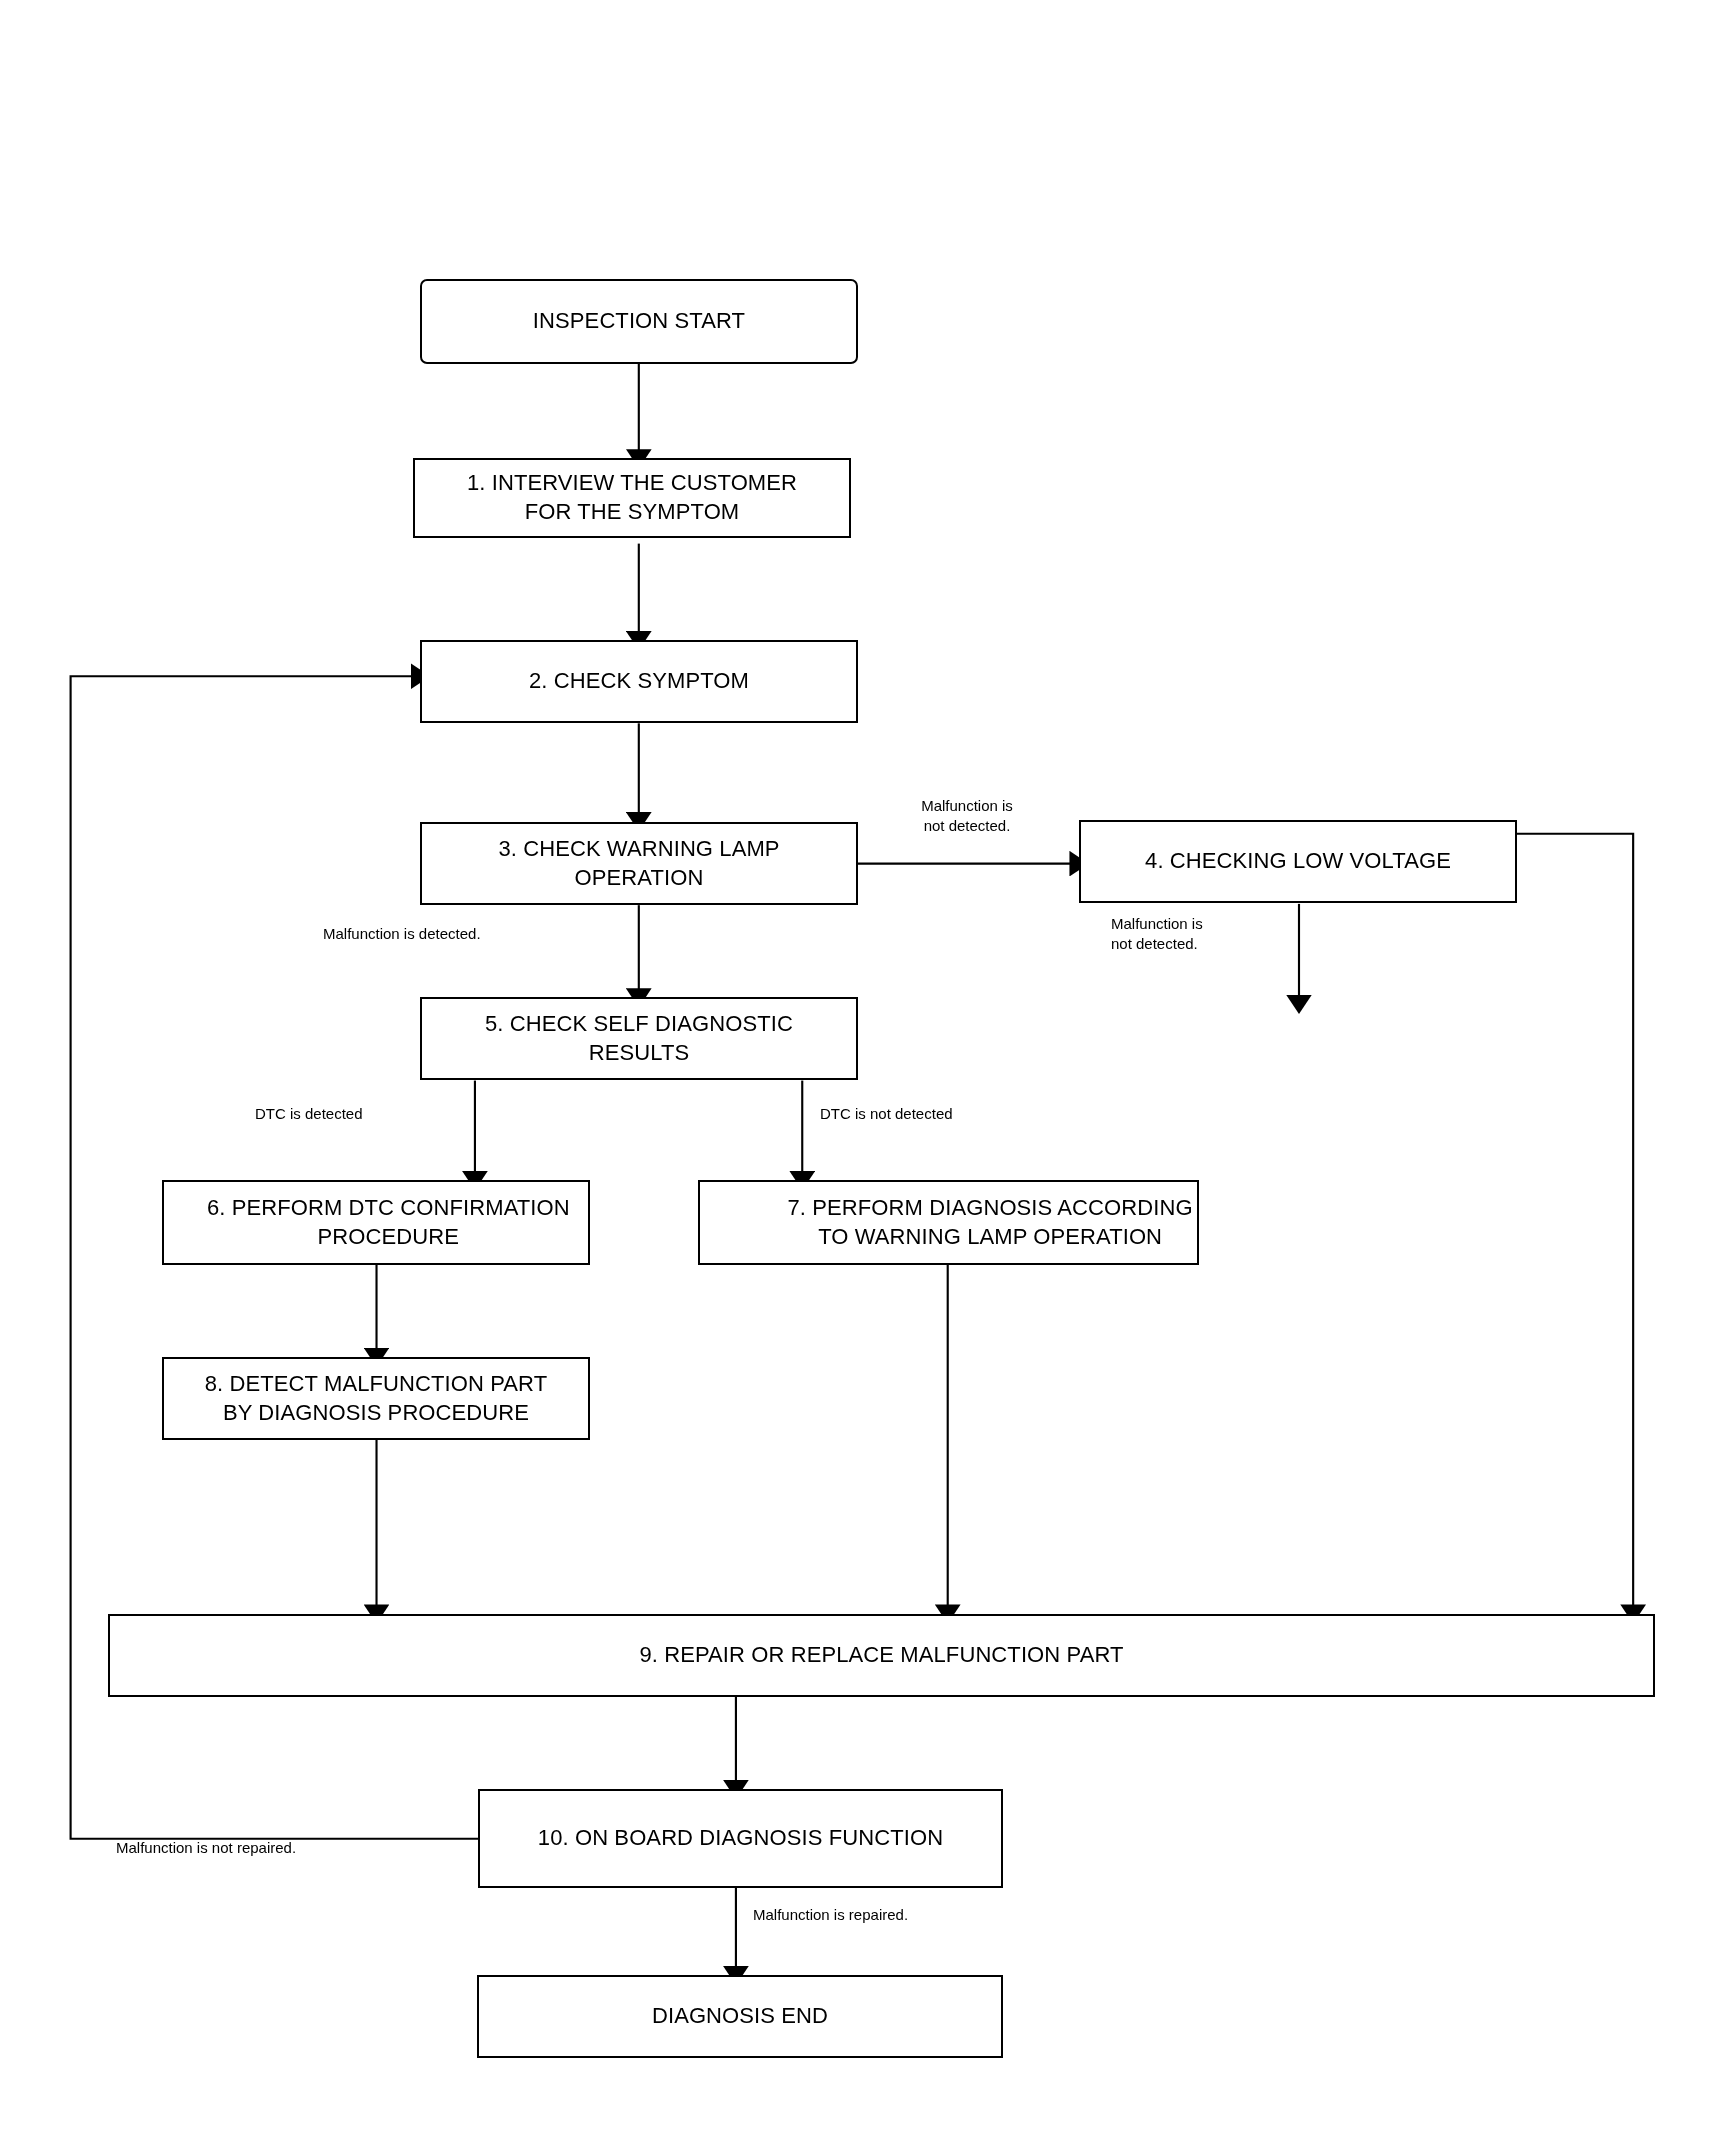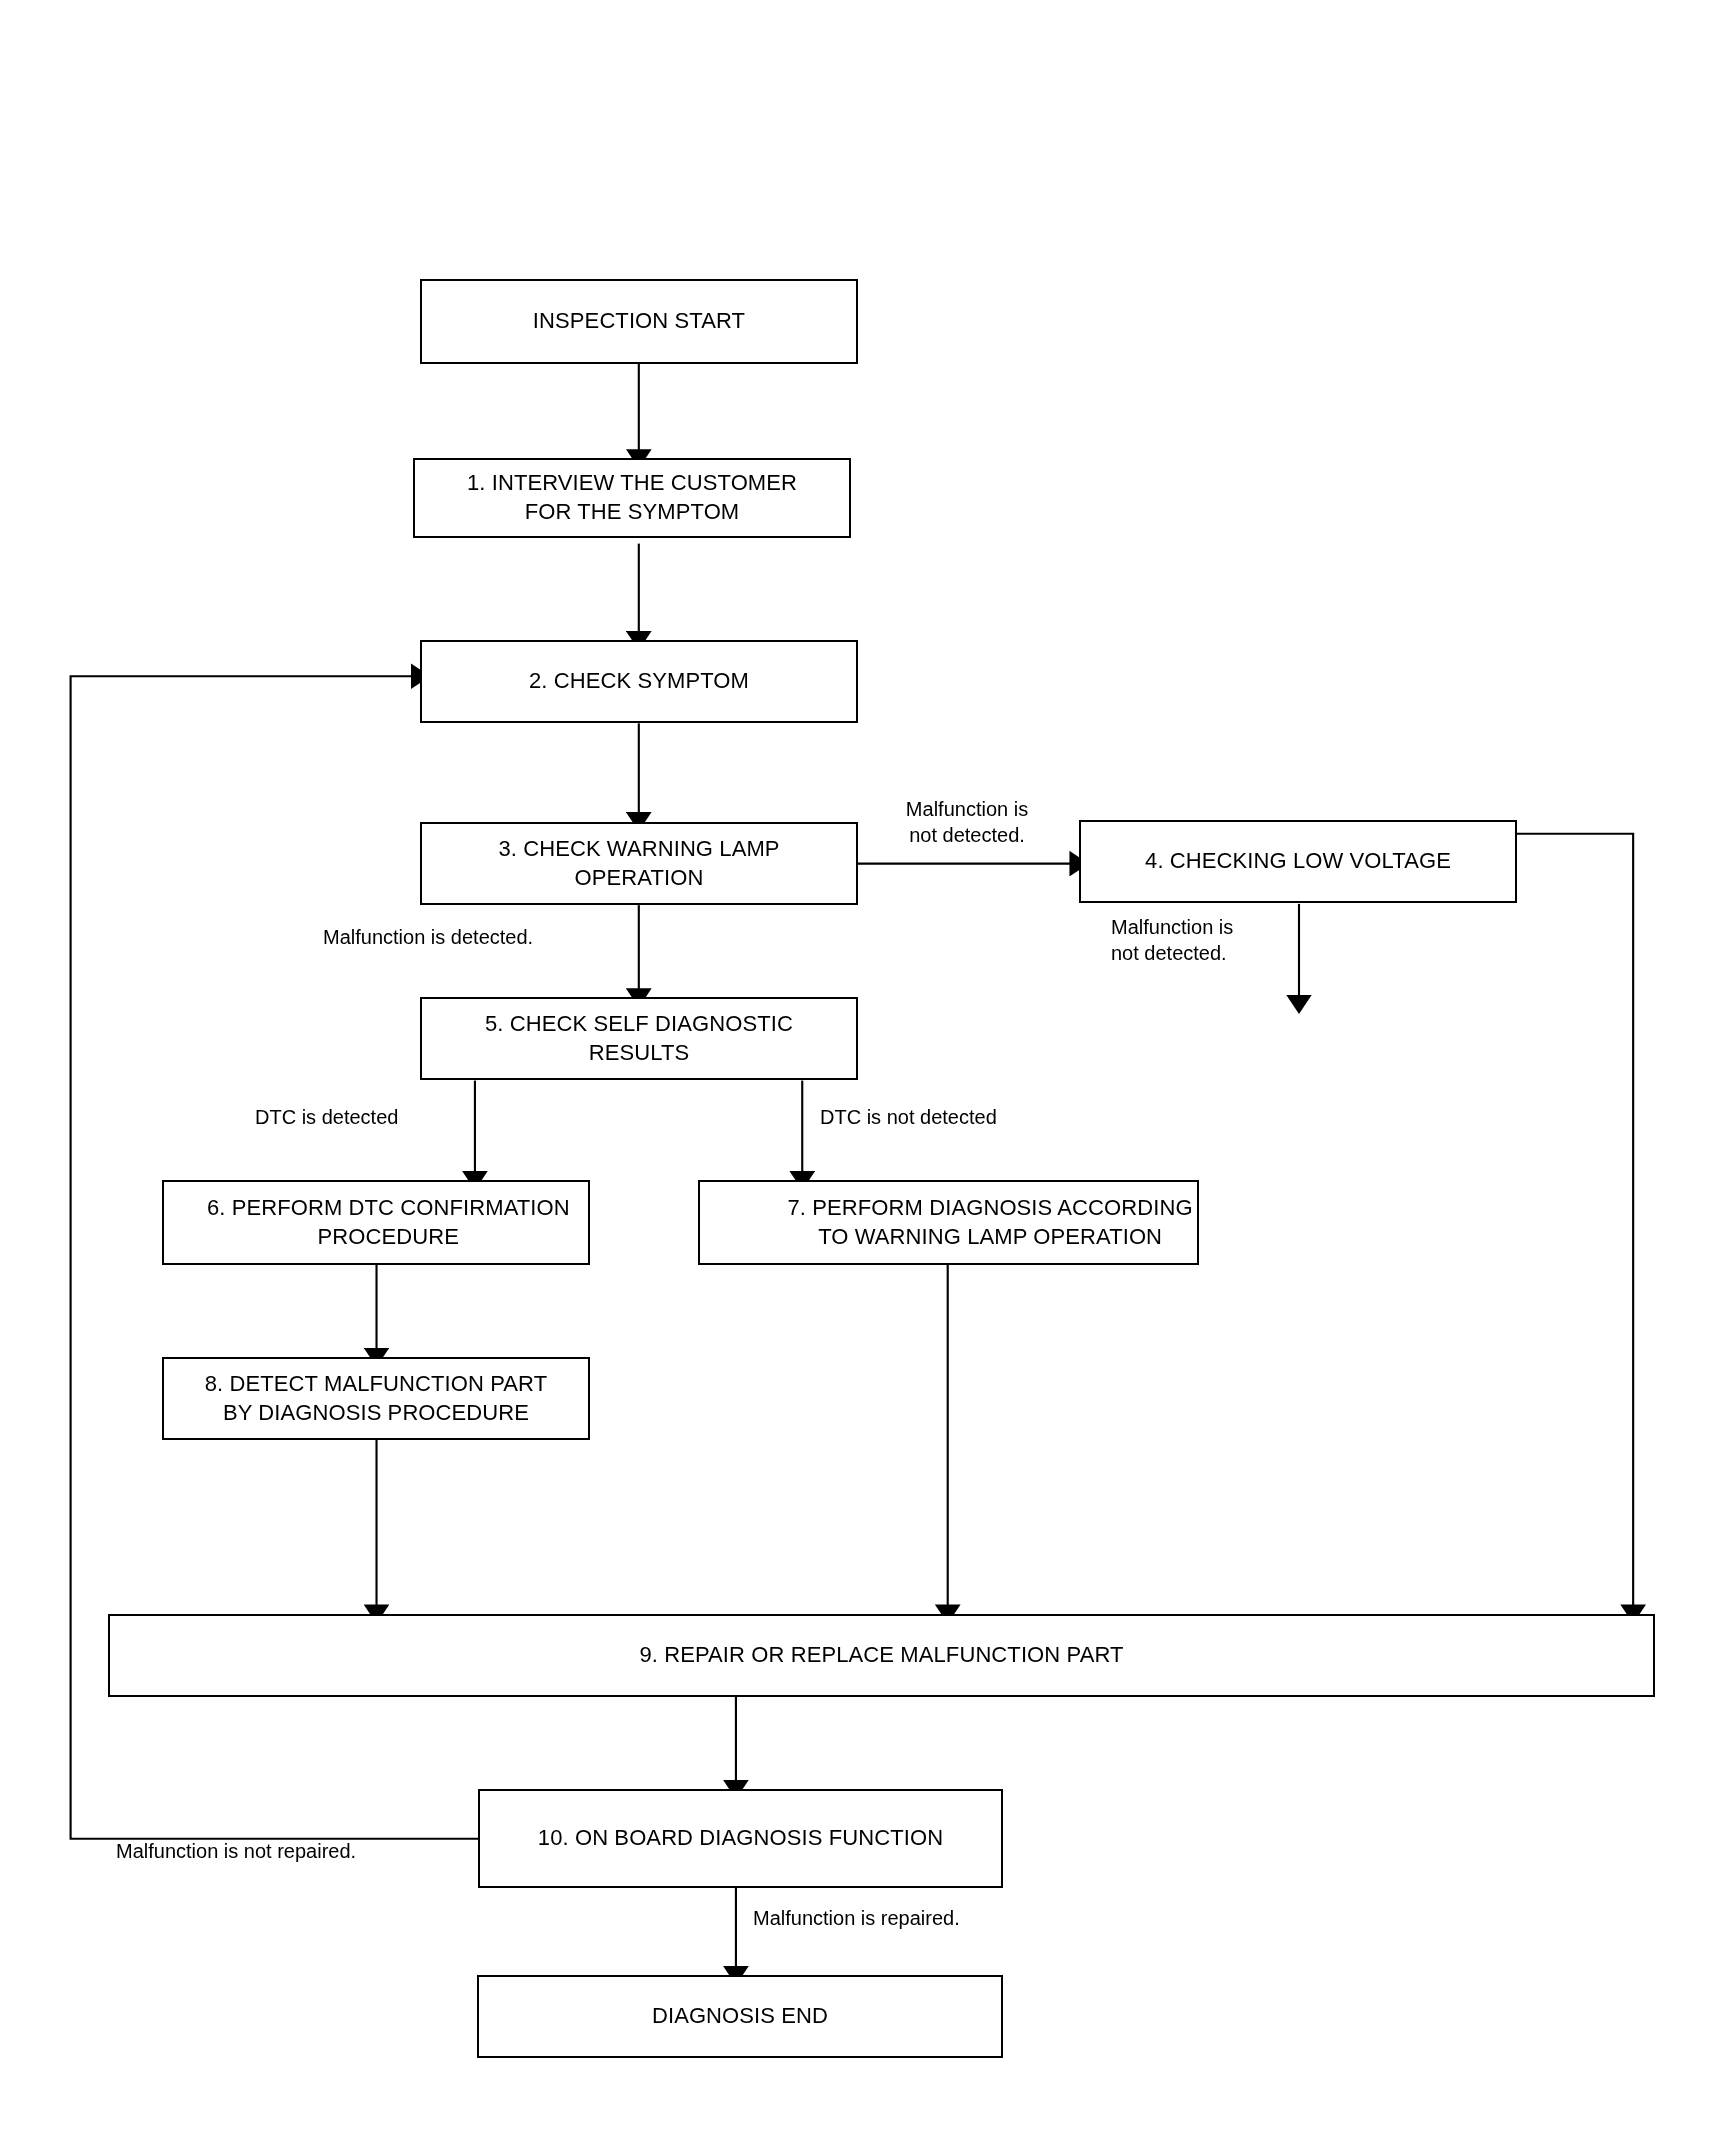--- a/index.html
+++ b/index.html
@@ -35,21 +35,21 @@
     justify-content: center;
     text-align: center;
     line-height: 1.30;
     font-size: 22px;
     letter-spacing: 0.1px;
     padding: 1.7px 4.3px;
     white-space: pre-line;
   }
   .edge-label {
     position: absolute;
-    font-size: 20px;
+    font-size: 15px;
     line-height: 1.30;
     text-align: left;
     white-space: pre-line;
     background: transparent;
   }
   .edge-label.center { text-align: center; }
 </style>
 </head>
 <body>
 
@@ -88,21 +88,21 @@
       <line x1="2215" y1="2955" x2="2215" y2="3752" marker-end="url(#arrow)"></line>
 
       <line x1="1720" y1="3965" x2="1720" y2="4162" marker-end="url(#arrow)"></line>
 
       <line x1="1720" y1="4412" x2="1720" y2="4597" marker-end="url(#arrow)"></line>
 
       <path d="M1118 4297 L165 4297 L165 1580 L963 1580" marker-end="url(#arrow)"></path>
     </g>
   </svg>
 
-  <div class="node-box" style="left:420px; top:279px; width:438px; height:85px;">
+  <div class="node-box" style="left:420px; top:279px; width:438px; height:85px;border-radius:7px;">
     <span>INSPECTION START</span>
   </div>
 
   <div class="node-box" style="left:413px; top:458px; width:438px; height:80px;">
     <span>1. INTERVIEW THE CUSTOMER
 FOR THE SYMPTOM</span>
   </div>
 
   <div class="node-box" style="left:420px; top:640px; width:438px; height:83px;">
     <span>2. CHECK SYMPTOM</span>

